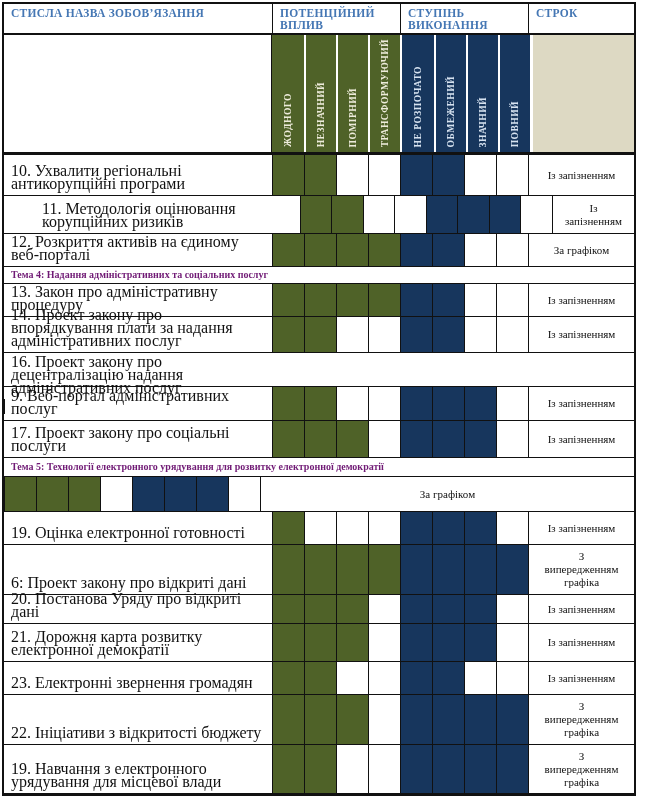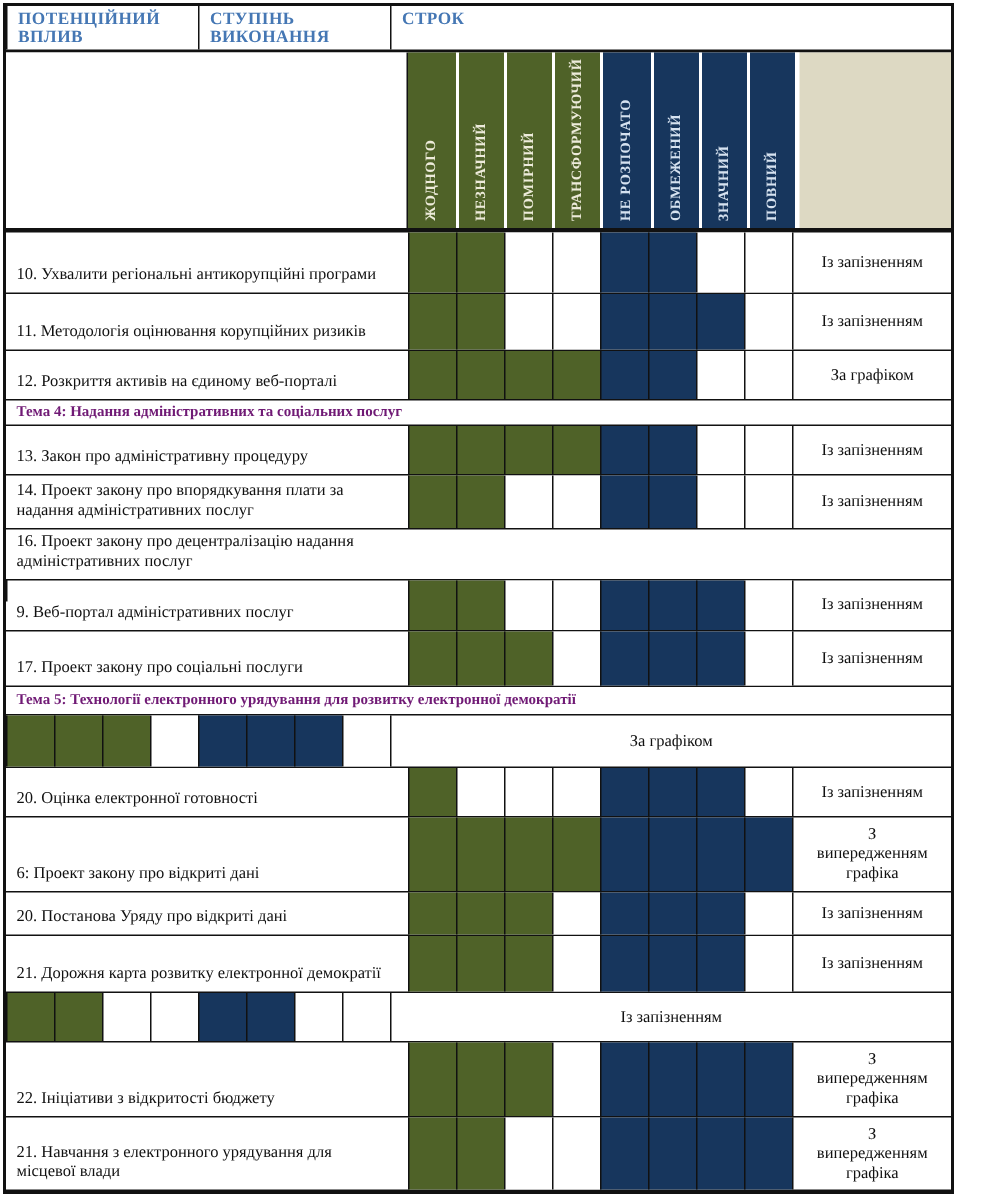--- a/index.html
+++ b/index.html
@@ -45,21 +45,21 @@
     white-space:nowrap;
   }
   .impact .vlabel { color:#EDEBDA; }
   .completion .vlabel { color:#D6E2F0; }
   
   .item-row { display:flex; box-sizing:border-box; border-bottom:1.5px solid #111; }
   .item-name {
     box-sizing:border-box; width:268px;
     display:flex; align-items:flex-end;
     padding:2px 10px 5px 7px;
-    font-size:11px; line-height:13px; color:#111;
+    font-size:16px; line-height:13px; color:#111;
   }
   .mini { box-sizing:border-box; width:32px; border-left:1.5px solid #111; background:#fff; }
   .mini.imp-on { background:var(--imp,#4F6228); }
   .mini.comp-on { background:var(--comp,#17365D); }
   .item-term {
     box-sizing:border-box; flex:1; border-left:1.5px solid #111;
     display:flex; align-items:center; justify-content:center;
     text-align:center; padding:1px 12px;
     font-size:11px; line-height:13px; color:#111;
   }
@@ -69,20 +69,21 @@
     padding:0 6px 1px 7px;
     font-weight:bold; font-size:10px; line-height:14px; color:#701a75;
   }
 </style>
 </head>
 <body>
 
 <div class="tbl">
 
   <div class="hdr-row">
+    <div class="h-name">СТИСЛА НАЗВА ЗОБОВ’ЯЗАННЯ</div>
     <div class="h-impact">ПОТЕНЦІЙНИЙ ВПЛИВ</div>
     <div class="h-completion">СТУПІНЬ ВИКОНАННЯ</div>
     <div class="h-term">СТРОК</div>
   </div>
 
   <div class="band">
     <div class="band-name"></div>
     <div class="band-group impact" id="impact-band">
         <div class="band-cell">
           <span class="vlabel">ЖОДНОГО</span>
@@ -120,21 +121,21 @@
         <div class="mini imp-on"></div>
         <div class="mini imp-on"></div>
         <div class="mini"></div>
         <div class="mini"></div>
         <div class="mini comp-on"></div>
         <div class="mini comp-on"></div>
         <div class="mini"></div>
         <div class="mini"></div>
         <div class="item-term">Із запізненням</div>
       </div>
-      <div class="item-row" style="height: 38px;">
+      <div class="item-row" style="height: 38px; padding-left: 31px;">
         <div class="item-name">11. Методологія оцінювання корупційних ризиків</div>
         <div class="mini imp-on"></div>
         <div class="mini imp-on"></div>
         <div class="mini"></div>
         <div class="mini"></div>
         <div class="mini comp-on"></div>
         <div class="mini comp-on"></div>
         <div class="mini comp-on"></div>
         <div class="mini"></div>
         <div class="item-term">Із запізненням</div>
@@ -218,21 +219,21 @@
         <div class="mini imp-on"></div>
         <div class="mini imp-on"></div>
         <div class="mini"></div>
         <div class="mini comp-on"></div>
         <div class="mini comp-on"></div>
         <div class="mini comp-on"></div>
         <div class="mini"></div>
         <div class="item-term">За графіком</div>
       </div>
       <div class="item-row" style="height: 33px;">
-        <div class="item-name">20. Оцінка електронної готовності</div>
+        <div class="item-name">19. Оцінка електронної готовності</div>
         <div class="mini imp-on"></div>
         <div class="mini"></div>
         <div class="mini"></div>
         <div class="mini"></div>
         <div class="mini comp-on"></div>
         <div class="mini comp-on"></div>
         <div class="mini comp-on"></div>
         <div class="mini"></div>
         <div class="item-term">Із запізненням</div>
       </div>
@@ -266,20 +267,21 @@
         <div class="mini imp-on"></div>
         <div class="mini imp-on"></div>
         <div class="mini"></div>
         <div class="mini comp-on"></div>
         <div class="mini comp-on"></div>
         <div class="mini comp-on"></div>
         <div class="mini"></div>
         <div class="item-term">Із запізненням</div>
       </div>
       <div class="item-row" style="height: 33px;">
+        <div class="item-name">23. Електронні звернення громадян</div>
         <div class="mini imp-on"></div>
         <div class="mini imp-on"></div>
         <div class="mini"></div>
         <div class="mini"></div>
         <div class="mini comp-on"></div>
         <div class="mini comp-on"></div>
         <div class="mini"></div>
         <div class="mini"></div>
         <div class="item-term">Із запізненням</div>
       </div>
@@ -289,21 +291,21 @@
         <div class="mini imp-on"></div>
         <div class="mini imp-on"></div>
         <div class="mini"></div>
         <div class="mini comp-on"></div>
         <div class="mini comp-on"></div>
         <div class="mini comp-on"></div>
         <div class="mini comp-on"></div>
         <div class="item-term">З випередженням графіка</div>
       </div>
       <div class="item-row" style="height: 49px;">
-        <div class="item-name">21. Навчання з електронного урядування для місцевої влади</div>
+        <div class="item-name">19. Навчання з електронного урядування для місцевої влади</div>
         <div class="mini imp-on"></div>
         <div class="mini imp-on"></div>
         <div class="mini"></div>
         <div class="mini"></div>
         <div class="mini comp-on"></div>
         <div class="mini comp-on"></div>
         <div class="mini comp-on"></div>
         <div class="mini comp-on"></div>
         <div class="item-term">З випередженням графіка</div>
       </div>

